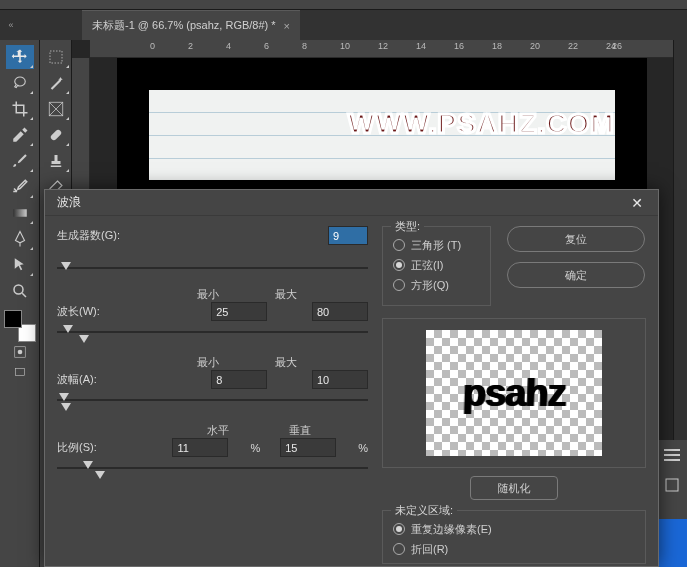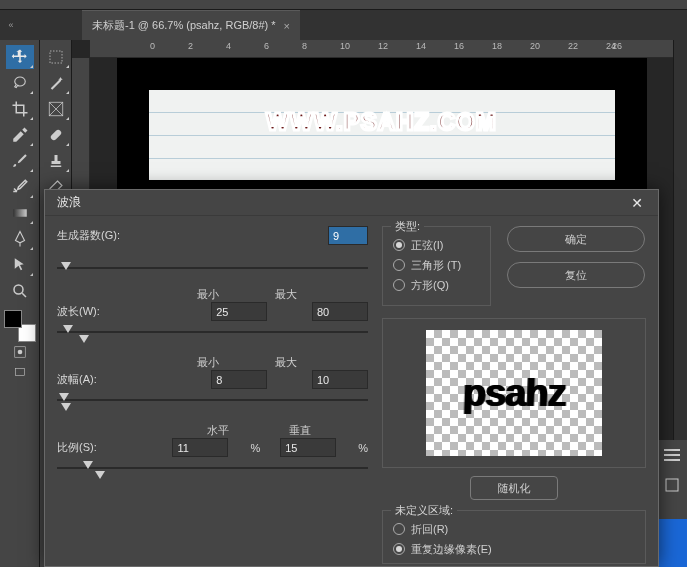--- a/index.html
+++ b/index.html
@@ -20,21 +20,21 @@
 .sw-fg{position:absolute;width:18px;height:18px;background:#000;border:1px solid #888;top:0;left:0}
 .sw-bg{position:absolute;width:18px;height:18px;background:#fff;border:1px solid #888;bottom:0;right:0}
 .tiny{height:20px;display:flex;align-items:center;justify-content:center;gap:3px}
 .canvas-area{flex:1;background:#262626;position:relative}
 .ruler-h{height:18px;background:#454545;border-bottom:1px solid #2a2a2a;position:relative;overflow:hidden;margin-left:18px}
 .ruler-v{width:18px;background:#454545;border-right:1px solid #2a2a2a;position:absolute;left:0;top:18px;bottom:0}
 .ruler-h span{position:absolute;top:1px;font-size:9px;color:#bbb}
 .canvas-wrap{position:absolute;left:18px;top:18px;right:0;bottom:0;background:#262626;display:flex;align-items:flex-start;justify-content:center;padding-top:0}
 .doc-bg{background:#000;padding:32px;margin-top:0}
 .paper{width:466px;height:90px;background:linear-gradient(#f0f2f1,#f0f2f1);background-image:repeating-linear-gradient(#f0f2f1 0,#f0f2f1 22px,#b8cdd8 22px,#b8cdd8 23px);position:relative;overflow:hidden}
-.wm{position:absolute;top:18px;left:0;right:0;text-align:center;font-size:24px;font-weight:900;font-family:Arial,sans-serif;color:#6b1818;-webkit-text-stroke:3px #fff;letter-spacing:1px}
+.wm{position:absolute;top:18px;left:0;right:0;text-align:right;font-size:28px;font-weight:900;font-family:Arial,sans-serif;color:#6b1818;-webkit-text-stroke:3px #fff;letter-spacing:1px}
 .right-panel{width:14px;background:#323232;border-left:1px solid #1a1a1a}
 .panel-collapse{position:absolute;right:0;top:440px;width:32px;height:120px;background:#454545;border-left:1px solid #1a1a1a}
 .panel-collapse .ic{height:30px;display:flex;align-items:center;justify-content:center}
 .blue-block{position:absolute;right:0;bottom:0;width:32px;height:48px;background:#1a67d6}
 
 
 .dialog{position:absolute;left:44px;top:189px;right:28px;bottom:0;background:#454545;border:1px solid #6a6a6a;box-shadow:0 0 18px rgba(0,0,0,.6)}
 .dlg-title{height:26px;display:flex;align-items:center;justify-content:space-between;padding:0 12px;border-bottom:1px solid #3a3a3a}
 .dlg-title .t{font-size:12px;color:#e8e8e8}
 .dlg-close{width:18px;height:18px;display:flex;align-items:center;justify-content:center;color:#e8e8e8;font-size:14px}
@@ -341,58 +341,58 @@
           <div class="t1" style="left:26px;top:4px"></div>
           <div class="t2" style="left:38px;top:14px"></div>
         </div>
     </div>
 
     <div class="col-right">
       <div style="display:flex;gap:15px">
         <div class="fieldset" style="flex:1">
           <span class="fs-legend">类型:</span>
           <div class="radio-row">
+              <span class="radio"></span>
+              <span>三角形 (T)</span>
+            </div>
+          <div class="radio-row">
               <span class="radio on"></span>
               <span>正弦(I)</span>
-            </div>
-          <div class="radio-row">
-              <span class="radio"></span>
-              <span>三角形 (T)</span>
             </div>
           <div class="radio-row">
               <span class="radio"></span>
               <span>方形(Q)</span>
             </div>
         </div>
         <div style="width:140px">
           <div class="btn">
+              <span>复位</span>
+            </div>
+          <div class="btn">
               <span>确定</span>
-            </div>
-          <div class="btn">
-              <span>复位</span>
             </div>
         </div>
       </div>
 
       <div class="preview-box">
         <div class="checker">
             <span class="ptxt">psahz</span>
           </div>
       </div>
 
       <div class="btn small">
           <span>随机化</span>
         </div>
 
       <div class="fieldset" style="margin-top:10px;padding-bottom:4px">
         <span class="fs-legend">未定义区域:</span>
         <div class="radio-row">
+            <span class="radio on"></span>
+            <span>重复边缘像素(E)</span>
+          </div>
+        <div class="radio-row">
             <span class="radio"></span>
             <span>折回(R)</span>
           </div>
-        <div class="radio-row">
-            <span class="radio on"></span>
-            <span>重复边缘像素(E)</span>
-          </div>
       </div>
     </div>
   </div>
 </div>
 
 </body></html>

